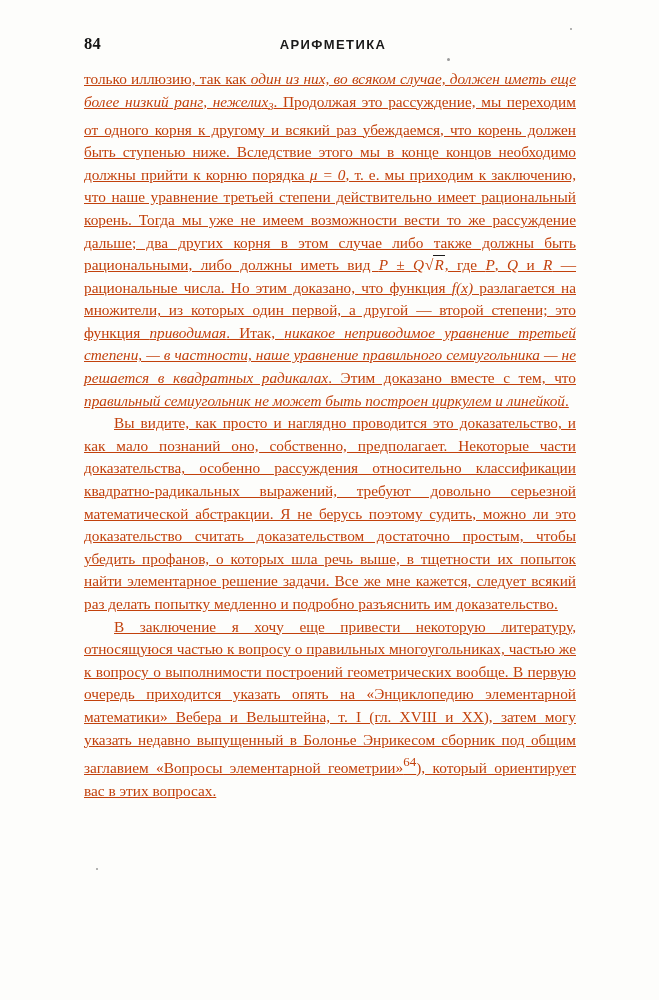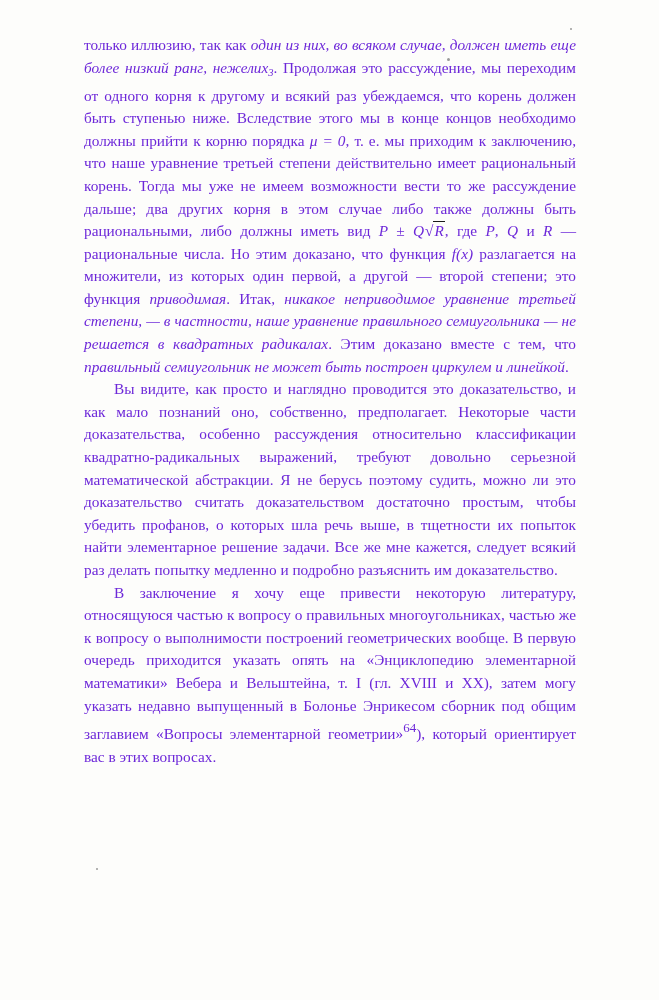--- a/index.html
+++ b/index.html
@@ -49,22 +49,23 @@
     font-weight: bold;
     letter-spacing: 1.4px;
     color: #191919;
     padding-right: 34px;
   }
   .body-text {
     font-size: 15.3px;
     line-height: 22.6px;
     text-align: justify;
     text-justify: inter-word;
-    color: #6d28d9;
+    color: #c2410c;
     hyphens: manual;
+    text-decoration: underline;
   }
   .body-text p {
     margin: 0;
   }
   .body-text p.indent {
     text-indent: 30px;
   }
   .it {
     font-style: italic;
   }
@@ -109,20 +110,24 @@
 <body>
 
 <div class="page">
 
   <div class="dot-mark speck-1"></div>
   <div class="dot-mark speck-2"></div>
   <div class="dot-mark speck-3"></div>
 
   <div class="page-inner">
 
+    <div class="header-row">
+      <div class="folio">84</div>
+      <div class="running-head">АРИФМЕТИКА</div>
+    </div>
 
     <div class="body-text">
 
       <p><span>только иллюзию, так как </span><span class="it">один из них, во всяком случае, должен иметь еще более низкий ранг, нежели</span><span class="math">x</span><span class="sub math">3</span><span>. Продолжая это рассуждение, мы переходим от одного корня к другому и всякий раз убеждаемся, что корень должен быть ступенью ниже. Вследствие этого мы в конце концов необходимо должны прийти к корню порядка </span><span class="math">μ = 0</span><span>, т. е. мы приходим к заключению, что наше уравнение третьей степени действительно имеет рациональный корень. Тогда мы уже не имеем возможности вести то же рассуждение дальше; два других корня в этом случае либо также должны быть рациональными, либо должны иметь вид </span><span class="math">P ± Q</span><span class="radical"><span class="sign">√</span><span class="rad-body">R</span></span><span>, где </span><span class="math">P</span><span>, </span><span class="math">Q</span><span> и </span><span class="math">R</span><span> — рациональные числа. Но этим доказано, что функция </span><span class="math">f(x)</span><span> разлагается на множители, из которых один первой, а другой — второй степени; это функция </span><span class="it">приводимая</span><span>. Итак, </span><span class="it">никакое неприводимое уравнение третьей степени, — в частности, наше уравнение правильного семиугольника — не решается в квадратных радикалах</span><span>. Этим доказано вместе с тем, что </span><span class="it">правильный семиугольник не может быть построен циркулем и линейкой</span><span>.</span></p>
 
       <p class="indent">Вы видите, как просто и наглядно проводится это доказательство, и как мало познаний оно, собственно, предполагает. Некоторые части доказательства, особенно рассуждения относительно классификации квадратно-радикальных выражений, требуют довольно серьезной математической абстракции. Я не берусь поэтому судить, можно ли это доказательство считать доказательством достаточно простым, чтобы убедить профанов, о которых шла речь выше, в тщетности их попыток найти элементарное решение задачи. Все же мне кажется, следует всякий раз делать попытку медленно и подробно разъяснить им доказательство.</p>
 
       <p class="indent"><span>В заключение я хочу еще привести некоторую литературу, относящуюся частью к вопросу о правильных многоугольниках, частью же к вопросу о выполнимости построений геометрических вообще. В первую очередь приходится указать опять на «Энциклопедию элементарной математики» Вебера и Вельштейна, т. I (гл. XVIII и XX), затем могу указать недавно выпущенный в Болонье Энрикесом сборник под общим заглавием «Вопросы элементарной геометрии»</span><span class="sup">64</span><span>), который ориентирует вас в этих вопросах.</span></p>
 
     </div>

